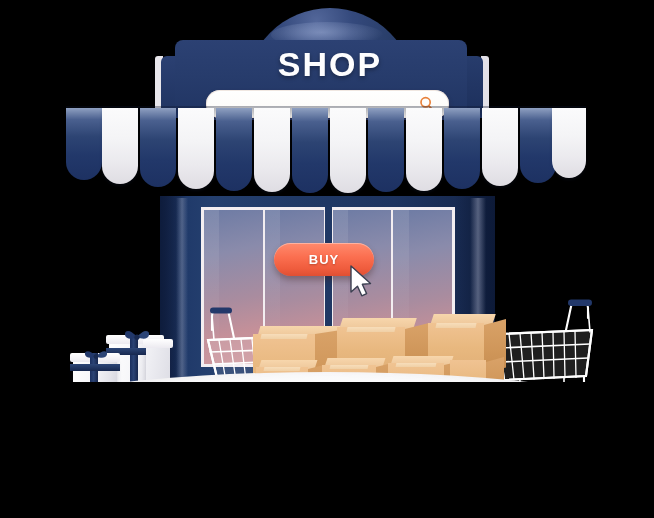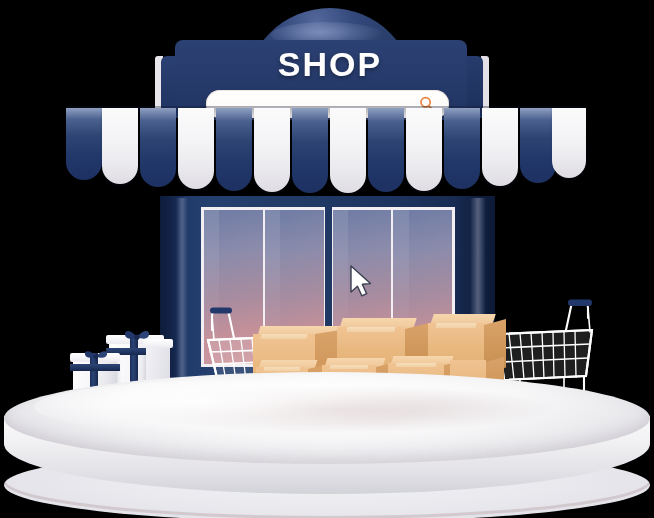--- a/index.html
+++ b/index.html
@@ -1,17 +1,17 @@
 <!DOCTYPE html>
 <html><head>
 <meta charset="utf-8">
 <style>
   html,body{margin:0;padding:0;background:#000;}
   body{width:654px;height:518px;overflow:hidden;font-family:"Liberation Sans",sans-serif;}
-  #scene{position:relative;width:654px;height:518px;overflow:hidden;}
+  #scene{position:relative;width:654px;height:382px;overflow:hidden;}
 
   
   .podium-wrap{position:absolute;left:0;top:372px;width:654px;height:146px;}
   .podium-top{
     position:absolute;left:4px;top:0;width:646px;height:92px;border-radius:50%;
     background:radial-gradient(ellipse at 50% 28%, #ffffff 0%, #f7f7f8 42%, #e6e6ea 74%, #d6d6dc 100%);
     box-shadow:inset 0 -6px 14px rgba(150,140,150,.25);
   }
   .podium-body{
     position:absolute;left:4px;top:44px;width:646px;height:78px;
@@ -195,20 +195,23 @@
       </div>
     <div class="win gapsep">
         <div class="win-inner-l"></div>
       </div>
     <div class="win">
         <div class="win-inner-l"></div>
       </div>
   </div>
   <div class="store-floor"></div>
 
+  <div class="buy-btn">
+    <span class="buy-label">BUY</span>
+  </div>
   <div class="cursor">
     <svg width="28" height="36" viewBox="0 0 28 36">
       <path d="M2 1 L2 27 L8.5 21.2 L12.8 30.8 L17.6 28.6 L13.3 19.3 L21.5 18.6 Z" fill="#ffffff" stroke="#3a3f50" stroke-width="1.4" stroke-linejoin="round"></path>
     </svg>
   </div>
 
   <div class="ground-shadow"></div>
 
   <div class="cart" style="left:188px;top:294px;width:128px;height:110px;">
     <svg width="128" height="110" viewBox="0 0 128 110">

